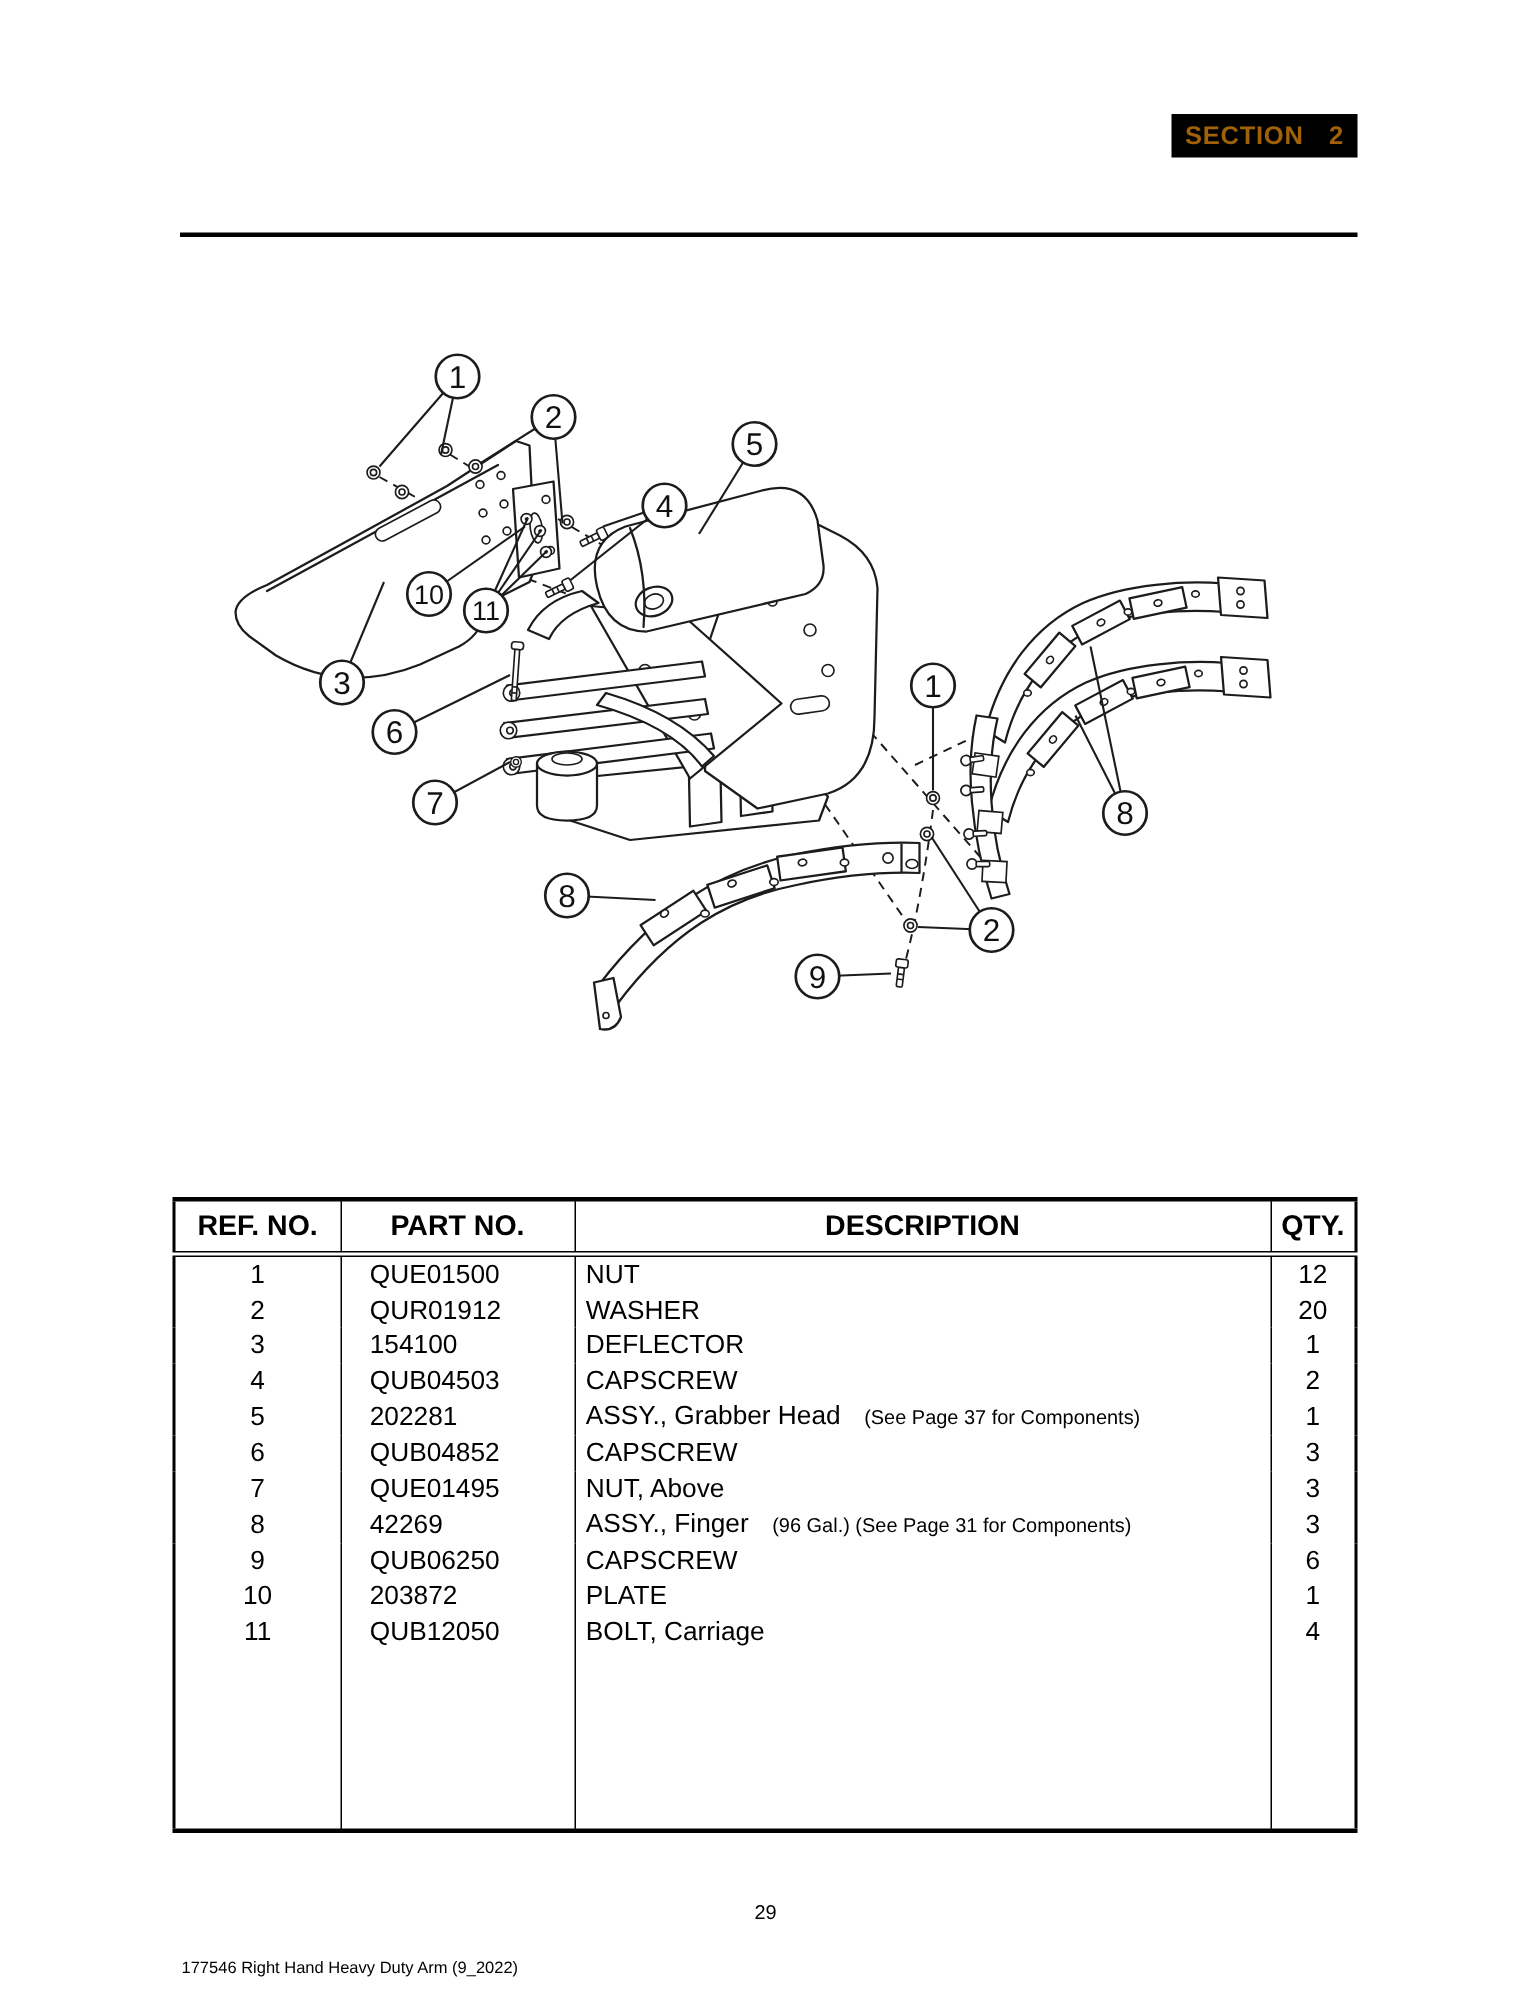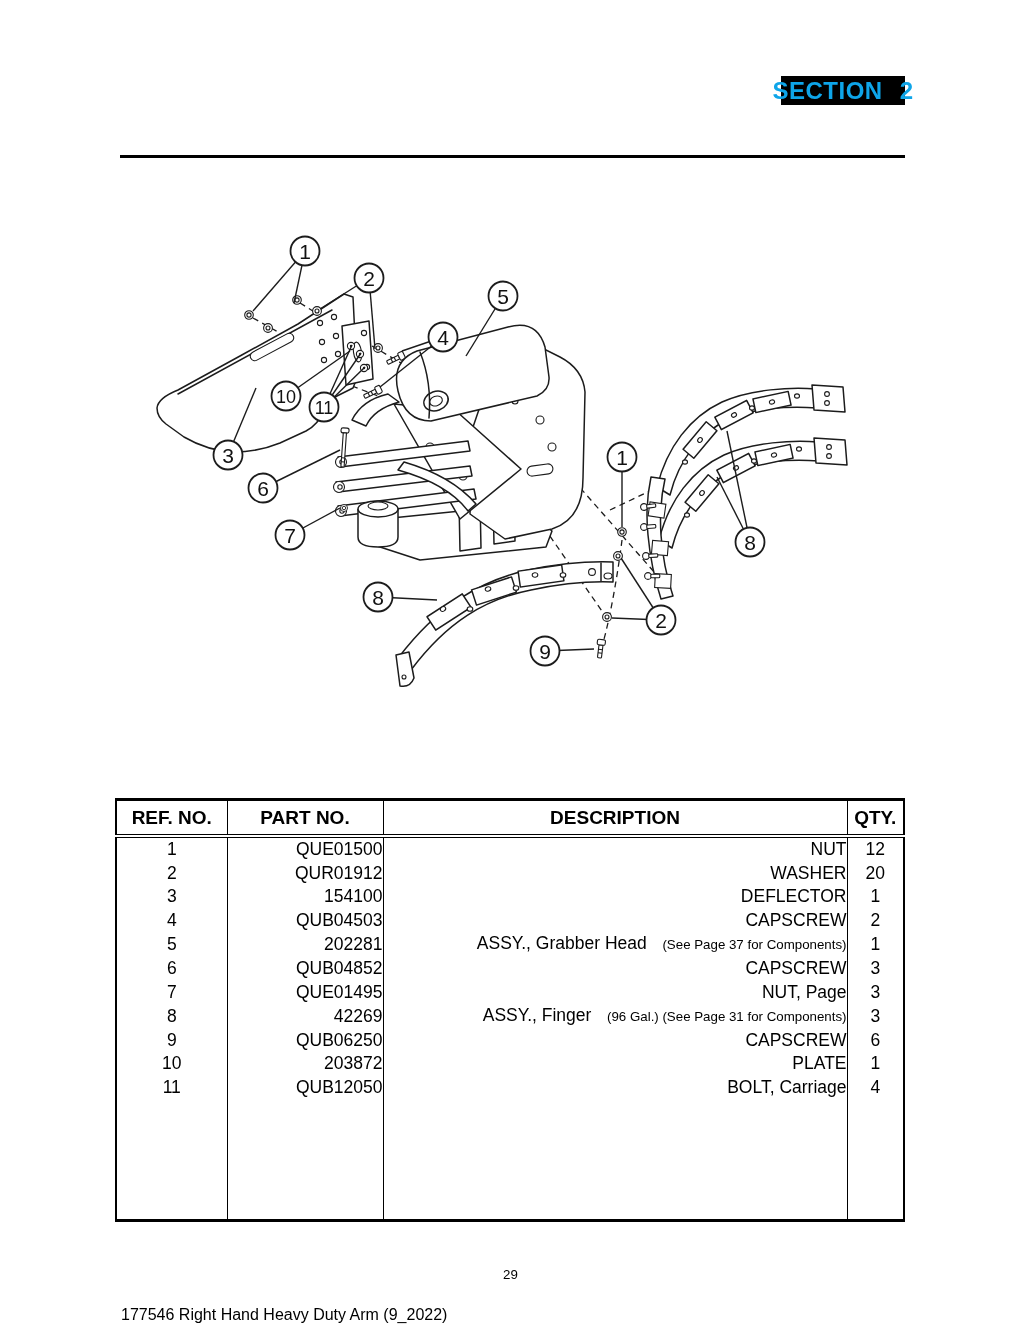--- a/index.html
+++ b/index.html
@@ -3,22 +3,22 @@
 <meta charset="utf-8">
 <style>
   html,body{margin:0;padding:0;background:#e8e8e8;}
   .page{
     position:relative;width:1024px;height:1326px;background:#ffffff;
     font-family:"Liberation Sans",sans-serif;color:#000;overflow:hidden;
     margin:0 auto;
   }
   .badge{
     position:absolute;left:781px;top:76px;width:124px;height:29px;
-    background:#000;color:#0ea5e9;display:flex;align-items:center;justify-content:center;
-    gap:17px;font-size:24px;font-weight:bold;letter-spacing:.5px;
+    background:#000;color:#a16207;display:flex;align-items:center;justify-content:center;
+    gap:17px;font-size:17px;font-weight:bold;letter-spacing:.5px;
   }
   .title{
     position:absolute;right:119px;top:109px;font-size:30px;font-weight:bold;
     letter-spacing:.2px;white-space:nowrap;
   }
   .rule{position:absolute;left:120px;top:155px;width:785px;height:3px;background:#000;}
   #diagram{position:absolute;left:0;top:190px;width:1024px;height:530px;}
   
   #diagram .ln{fill:none;stroke:#1c1c1c;stroke-width:1.5;stroke-linejoin:round;stroke-linecap:round;}
   #diagram .pt{fill:#fff;stroke:#1c1c1c;stroke-width:1.5;stroke-linejoin:round;}
@@ -31,29 +31,29 @@
     position:absolute;left:115px;top:798px;width:788px;height:424px;
     border-collapse:collapse;table-layout:fixed;background:#fff;
     font-family:"Liberation Sans",sans-serif;
   }
   .parts-table{border:2.5px solid #000;border-top-width:3px;border-bottom-width:3.5px;}
   .parts-table th{
     font-size:19px;font-weight:bold;text-align:center;padding:0;height:33px;
     border-bottom:4px double #000;
   }
   .parts-table td{padding:0;font-size:17.5px;height:23.6px;line-height:23.6px;vertical-align:middle;}
-  .col-sep{border-right:1.7px solid #000;text-align:right;}
+  .col-sep{border-right:1.7px solid #000;}
   .cell-ref{text-align:center;}
   .cell-part{padding-left:19px !important;}
   .cell-desc{padding-left:7px !important;white-space:nowrap;overflow:hidden;}
   .cell-qty{text-align:center;margin-top:24px;}
   .note{font-size:13.3px;margin-left:12px;}
   tr.spacer-row td{height:14px;}
   tr.filler-row td{height:auto;}
-  .footer-left{position:absolute;left:121px;top:1306px;font-size:16px;}
+  .footer-left{position:absolute;left:121px;top:1306px;font-size:11px;}
   .footer-page{position:absolute;left:503px;top:1267px;font-size:13.3px;}
 </style>
 </head>
 <body>
 
 <div class="page">
 
   <div class="badge">
     <span>SECTION</span>
     <span>2</span>
@@ -372,21 +372,21 @@
         </tr>
         <tr>
           <td class="cell-ref col-sep"><span>6</span></td>
           <td class="cell-part col-sep"><span>QUB04852</span></td>
           <td class="cell-desc col-sep"><span>CAPSCREW</span></td>
           <td class="cell-qty"><span>3</span></td>
         </tr>
         <tr>
           <td class="cell-ref col-sep"><span>7</span></td>
           <td class="cell-part col-sep"><span>QUE01495</span></td>
-          <td class="cell-desc col-sep"><span>NUT, Page</span></td>
+          <td class="cell-desc col-sep"><span>NUT, Above</span></td>
           <td class="cell-qty"><span>3</span></td>
         </tr>
         <tr>
           <td class="cell-ref col-sep"><span>8</span></td>
           <td class="cell-part col-sep"><span>42269</span></td>
           <td class="cell-desc col-sep"><span>ASSY., Finger</span><span class="note"> (96 Gal.) (See Page 31 for Components)</span></td>
           <td class="cell-qty"><span>3</span></td>
         </tr>
         <tr>
           <td class="cell-ref col-sep"><span>9</span></td>

